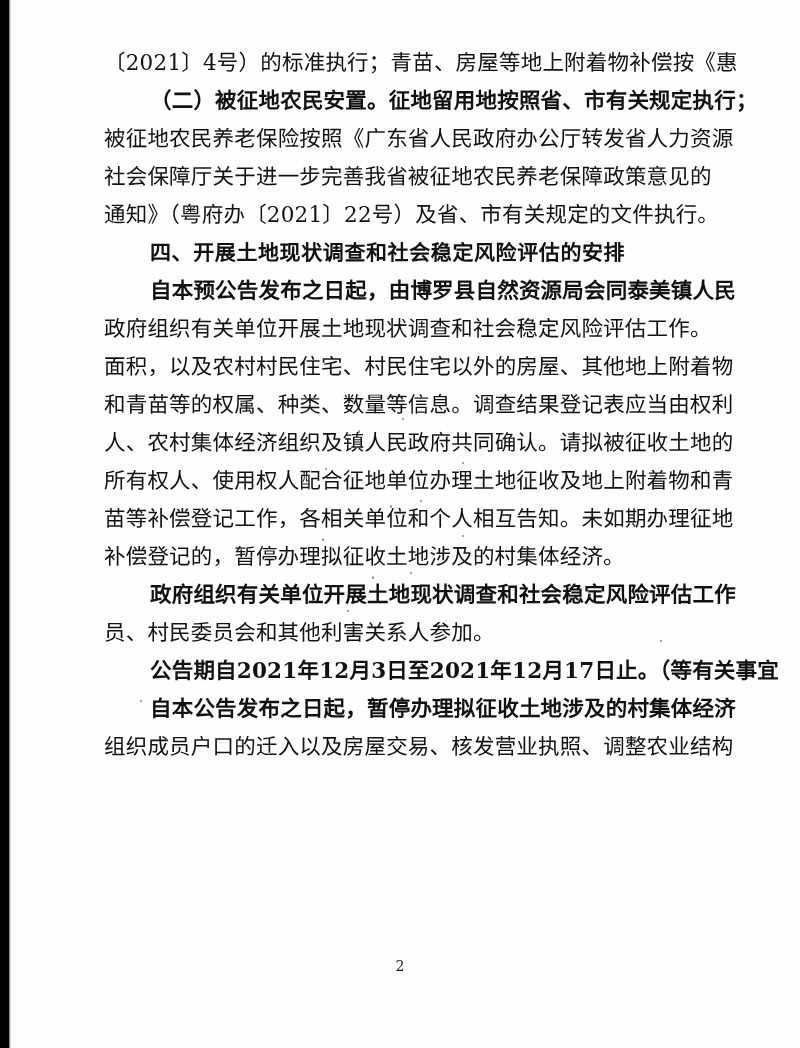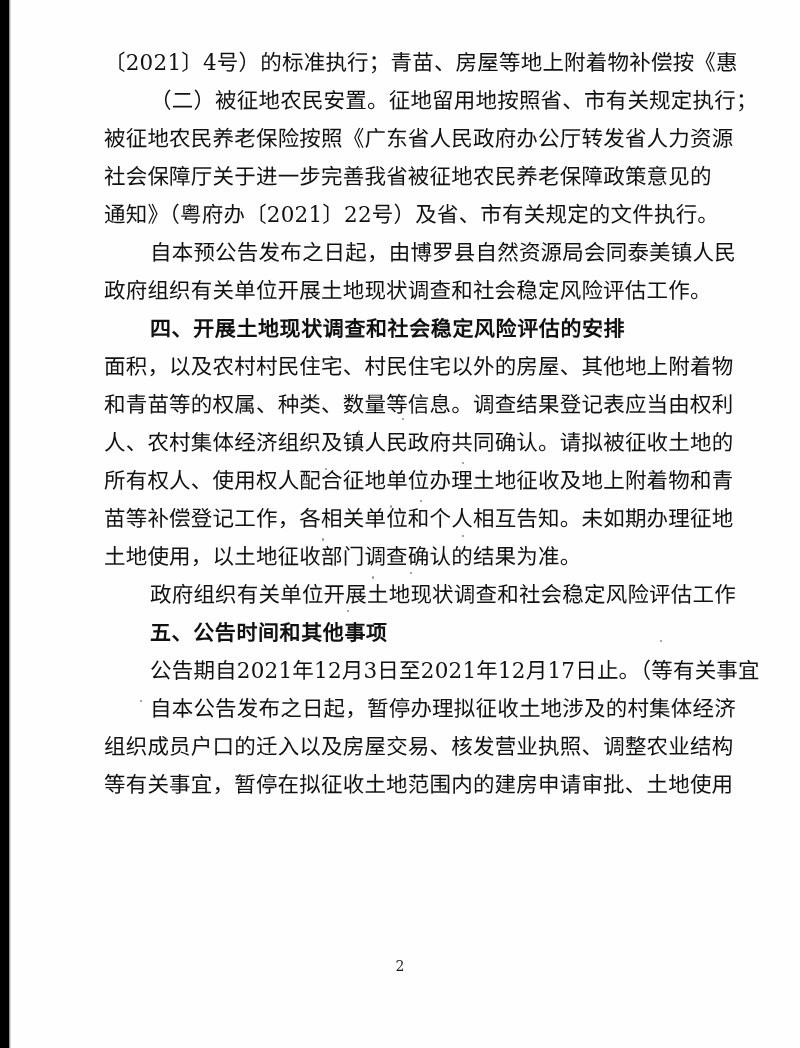--- a/index.html
+++ b/index.html
@@ -57,20 +57,21 @@
   .line.justify {
     display: flex;
     justify-content: space-between;
     width: 596px;
   }
   .line.justify > span {
     display: inline-block;
   }
   .line.indent {
     padding-left: 46px;
+    font-weight: bold;
   }
   .line.heading {
     font-family: "DejaVu Sans", "Liberation Sans", sans-serif;
     font-weight: 700;
     padding-left: 46px;
     font-size: 21px;
     letter-spacing: 0.6px;
   }
   #page-number {
     position: absolute;
@@ -192,25 +193,25 @@
           <span>障</span>
           <span>政</span>
           <span>策</span>
           <span>意</span>
           <span>见</span>
           <span>的</span>
         </div>
         <div class="line">通知》（粤府办〔2021〕22号）及省、市有关规定的文件执行。</div>
       </div>
       <div class="para">
+        <div class="line heading">四、开展土地现状调查和社会稳定风险评估的安排</div>
+      </div>
+      <div class="para">
         <div class="line indent">自本预公告发布之日起，由博罗县自然资源局会同泰美镇人民</div>
         <div class="line">政府组织有关单位开展土地现状调查和社会稳定风险评估工作。</div>
-      </div>
-      <div class="para">
-        <div class="line heading">四、开展土地现状调查和社会稳定风险评估的安排</div>
       </div>
       <div class="para">
         <div class="line justify">
           <span>面</span>
           <span>积</span>
           <span>，</span>
           <span>以</span>
           <span>及</span>
           <span>农</span>
           <span>村</span>
@@ -354,27 +355,25 @@
           <span>知</span>
           <span>。</span>
           <span>未</span>
           <span>如</span>
           <span>期</span>
           <span>办</span>
           <span>理</span>
           <span>征</span>
           <span>地</span>
         </div>
-        <div class="line">土地使用，以土地征收部门调查确认的结果为准。</div>
+        <div class="line">补偿登记的，暂停办理拟征收土地涉及的村集体经济。</div>
       </div>
       <div class="para">
         <div class="line indent">政府组织有关单位开展土地现状调查和社会稳定风险评估工作</div>
-      </div>
-      <div class="para">
-        <div class="line heading">五、公告时间和其他事项</div>
+        <div class="line">员、村民委员会和其他利害关系人参加。</div>
       </div>
       <div class="para">
         <div class="line indent">公告期自2021年12月3日至2021年12月17日止。（等有关事宜</div>
       </div>
       <div class="para">
         <div class="line indent">自本公告发布之日起，暂停办理拟征收土地涉及的村集体经济</div>
         <div class="line justify">
           <span>组</span>
           <span>织</span>
           <span>成</span>
@@ -398,21 +397,20 @@
           <span>执</span>
           <span>照</span>
           <span>、</span>
           <span>调</span>
           <span>整</span>
           <span>农</span>
           <span>业</span>
           <span>结</span>
           <span>构</span>
         </div>
-        <div class="line">等有关事宜，暂停在拟征收土地范围内的建房申请审批、土地使用</div>
       </div>
     </div>
 
   <div id="page-number">2</div>
 
   <div class="speck" style="left:402px;top:418px;width:2px;height:2px;"></div>
   <div class="speck" style="left:358px;top:430px;width:2px;height:3px;"></div>
   <div class="speck" style="left:325px;top:468px;width:2px;height:2px;"></div>
   <div class="speck" style="left:462px;top:462px;width:2px;height:2px;"></div>
   <div class="speck" style="left:390px;top:505px;width:2px;height:3px;"></div>

